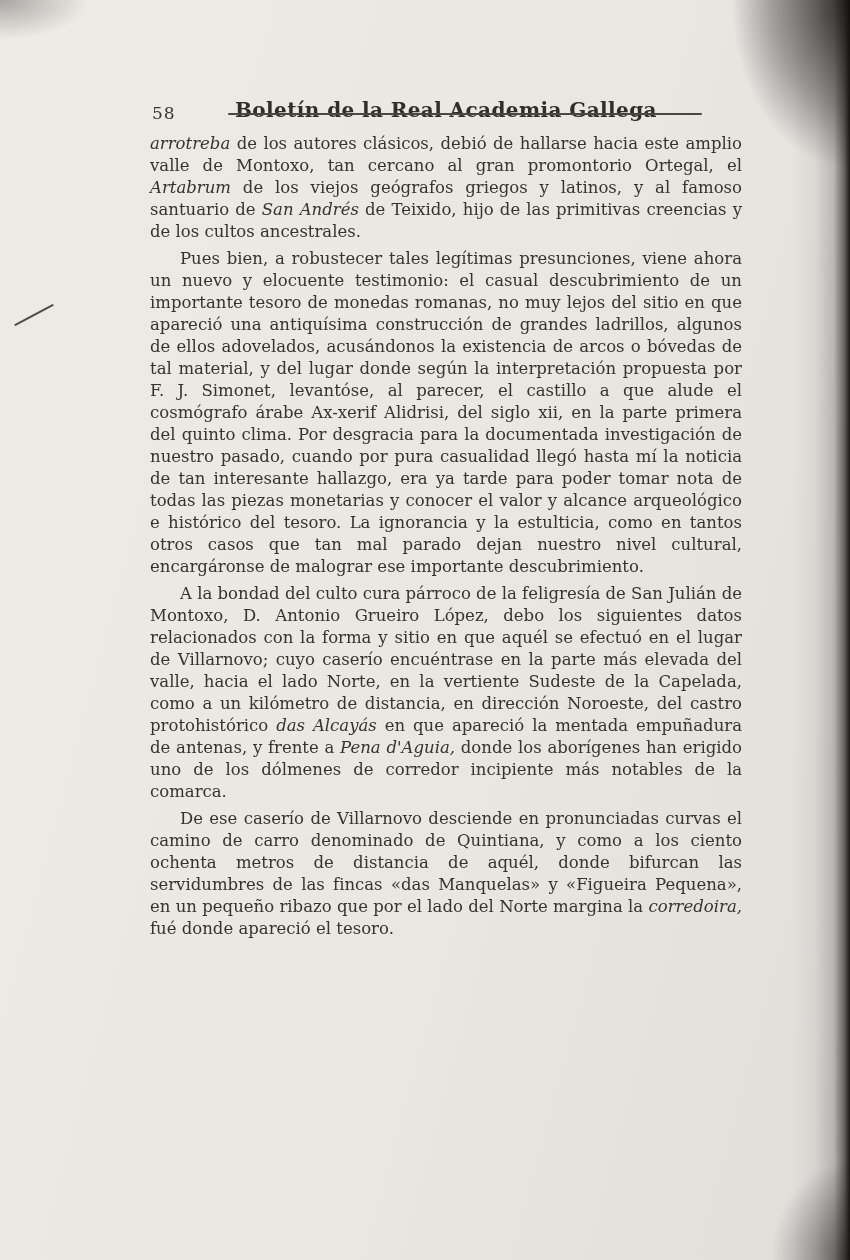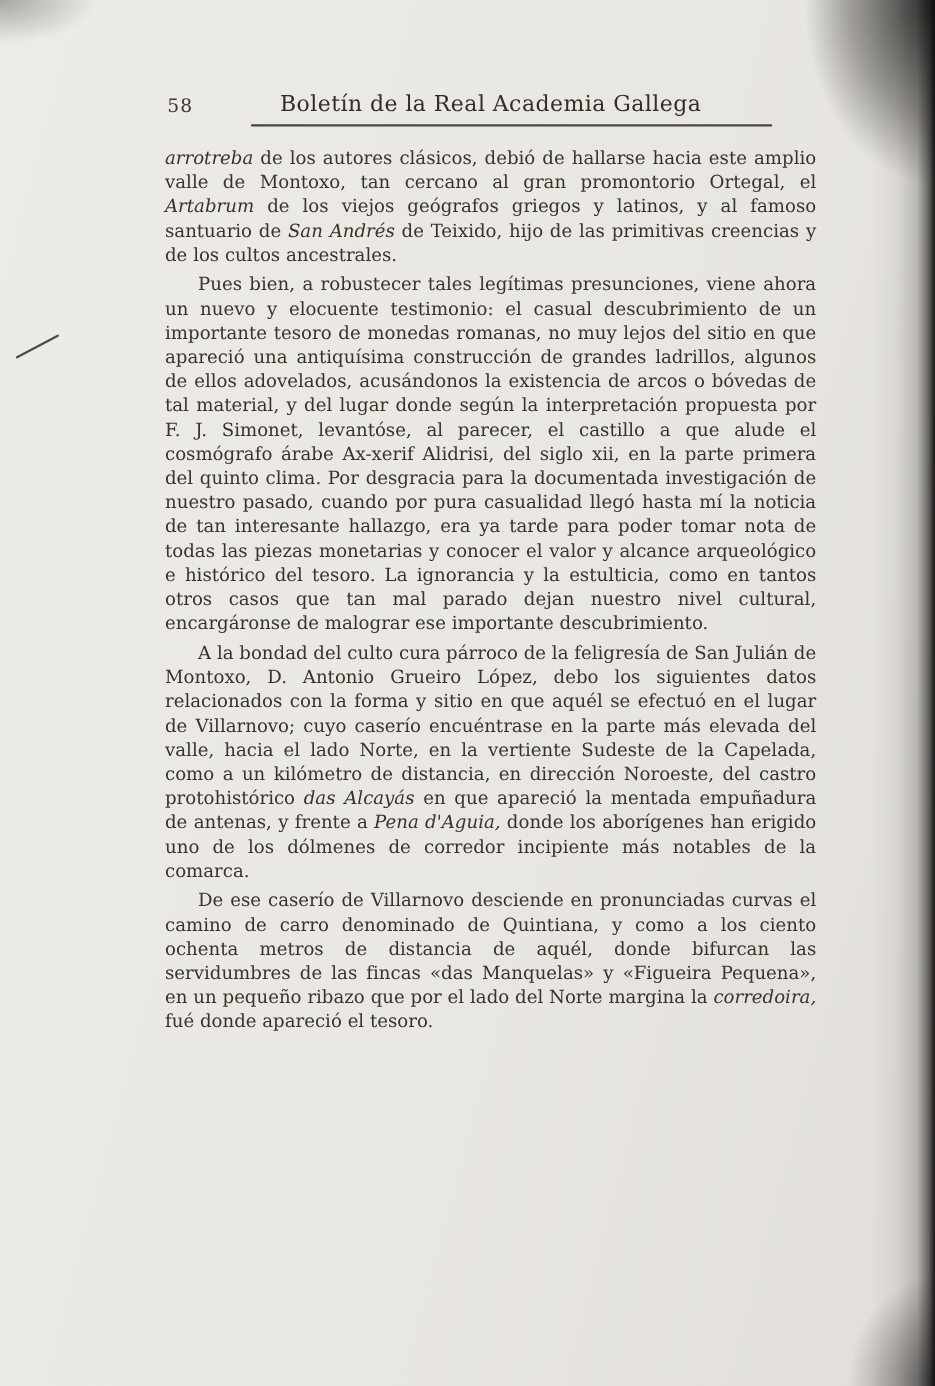--- a/index.html
+++ b/index.html
@@ -10,29 +10,29 @@
     overflow:hidden;
   }
   .page {
     position:relative;
     width:850px; height:1260px;
     background:linear-gradient(105deg,#edebe6 0%, #e9e7e2 55%, #e1deda 100%);
     overflow:hidden;
   }
   
   .header {
-    position:absolute; top:82px; left:150px; width:592px; height:30px;
+    position:absolute; top:98px; left:150px; width:592px; height:30px;
   }
   .page-number {
     position:absolute; left:2px; top:5px;
     font-size:17px; color:#3b372f; letter-spacing:1px;
   }
   .journal-title {
     display:block; text-align:center;
-    font-weight:normal; font-size:20px; letter-spacing:0.4px;
+    font-weight:bold; font-size:20px; letter-spacing:0.4px;
     color:#322e27;
   }
   .header-rule {
     position:absolute; top:113px; left:228px; width:474px; height:2px;
     background:#4b4740; border-radius:1px;
   }
   
   .text-block {
     position:absolute; top:133px; left:150px; width:592px;
     font-size:16.5px; line-height:22px;

